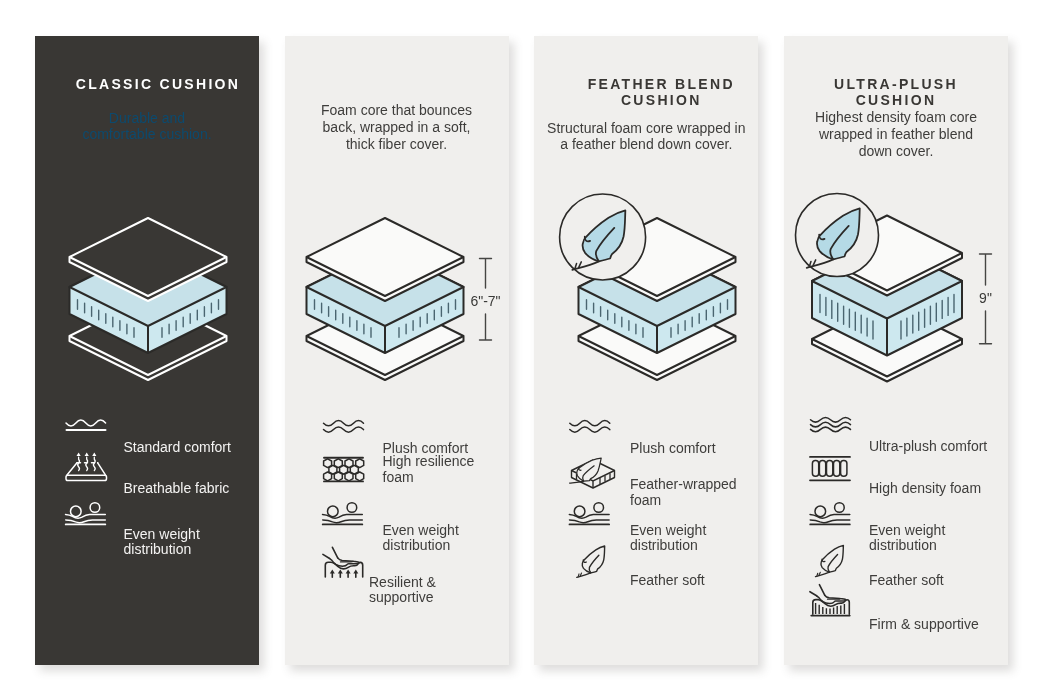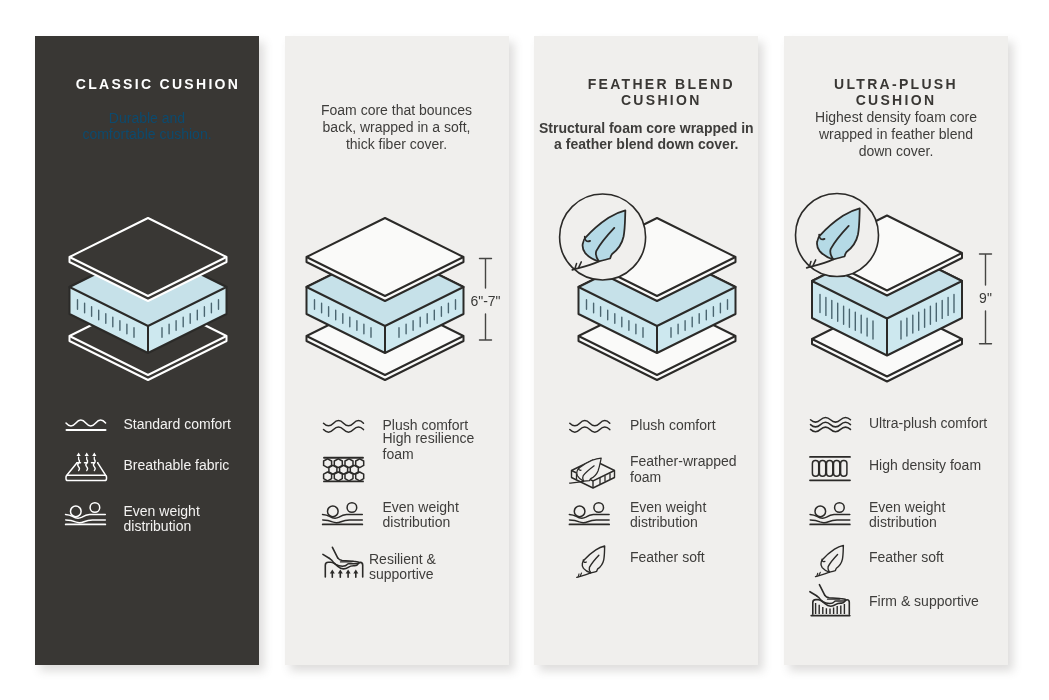--- a/index.html
+++ b/index.html
@@ -9,21 +9,21 @@
   box-shadow:5px 6px 9px rgba(80,75,70,0.19); }
 svg.layer { position:absolute; left:0; top:0; }
 .stage > div.txt, .title, .body, .feat { position:absolute; }
 .title { font-size:14px; font-weight:bold; letter-spacing:2.3px; text-align:center;
   line-height:16px; }
 .t-light { color:#ffffff; }
 .t-dark { color:#393734; }
 .body { font-size:14px; line-height:16.75px; text-align:center; }
 .b-light { color:#0c4a6e; }
 .b-dark { color:#3e3d3b; }
-.feat { font-size:14px; line-height:15.6px; }
+.feat { font-size:14px; line-height:15.6px;margin-top:23px; }
 .f-light { color:#f4f3f2; }
 .f-dark { color:#3e3d3b; }
 </style></head>
 <body>
 <div class="stage">
 <div class="card" style="left:35px;background:#393734;"></div>
 <div class="card" style="left:284.5px;background:#f0efed;"></div>
 <div class="card" style="left:534.3px;background:#f0efed;"></div>
 <div class="card" style="left:784px;background:#f0efed;"></div>
 
@@ -182,21 +182,21 @@
       </g>
 <g transform="translate(487,37.3)">
         <path d="M328.6,565.6 L328.6,576.6 M332.2,567.4 L332.2,576.6 M335.8,569.6 L335.8,576.6 M339.4,570.9 L339.4,576.6 M343,571.3 L343,576.6 M346.6,570.3 L346.6,576.6 M350.2,568.6 L350.2,576.6 M353.8,568.2 L353.8,576.6 M357.4,566.7 L357.4,576.6 " stroke="#2b2a28" stroke-width="1.4" fill="none"></path>
       </g>
 </svg>
 <div class="title t-light" style="left:46px;top:76.1px;width:224px;">CLASSIC CUSHION</div>
 <div class="title t-dark" style="left:534.3px;top:76.1px;width:224px;padding-left:30px;">FEATHER BLEND<br>CUSHION</div>
 <div class="title t-dark" style="left:784px;top:76.1px;width:224px;">ULTRA-PLUSH<br>CUSHION</div>
 <div class="body b-light" style="left:35px;top:109.6px;width:224px;">Durable and<br>comfortable cushion.</div>
 <div class="body b-dark" style="left:284.5px;top:102px;width:224px;">Foam core that bounces<br>back, wrapped in a soft,<br>thick fiber cover.</div>
-<div class="body b-dark" style="left:534.3px;top:119.7px;width:224px;font-weight:bold;">Structural foam core wrapped in<br>a feather blend down cover.</div>
+<div class="body b-dark" style="left:534.3px;top:119.7px;width:224px;">Structural foam core wrapped in<br>a feather blend down cover.</div>
 <div class="body b-dark" style="left:784px;top:109px;width:224px;">Highest density foam core<br>wrapped in feather blend<br>down cover.</div>
 <div class="feat f-light" style="left:123.5px;top:416.8px;">Standard comfort</div>
 <div class="feat f-light" style="left:123.5px;top:458.3px;">Breathable fabric</div>
 <div class="feat f-light" style="left:123.5px;top:503.7px;">Even weight<br>distribution</div>
 <div class="feat f-dark" style="left:382.5px;top:417.6px;">Plush comfort</div>
 <div class="feat f-dark" style="left:382.5px;top:431px;">High resilience<br>foam</div>
 <div class="feat f-dark" style="left:382.5px;top:499.8px;">Even weight<br>distribution</div>
 <div class="feat f-dark" style="left:369px;top:551.7px;">Resilient &amp;<br>supportive</div>
 <div class="feat f-dark" style="left:630px;top:417.6px;">Plush comfort</div>
 <div class="feat f-dark" style="left:630px;top:454.2px;">Feather-wrapped<br>foam</div>

